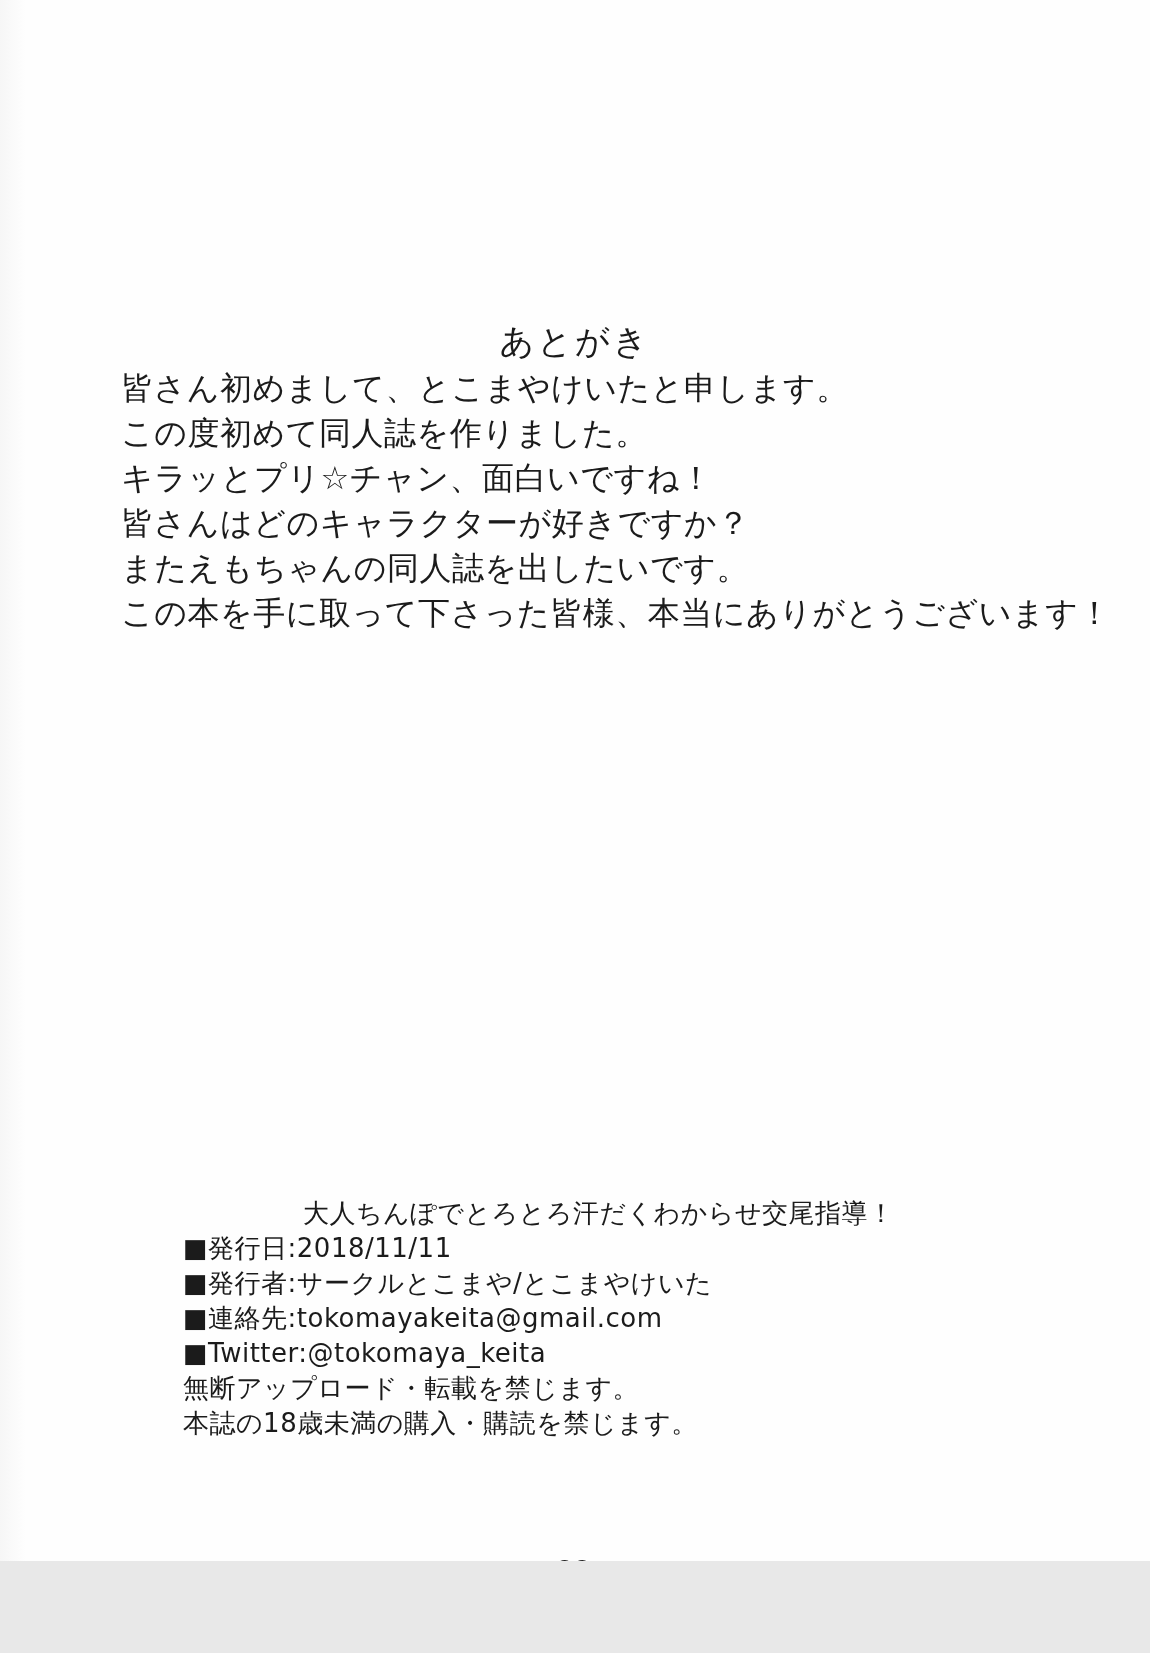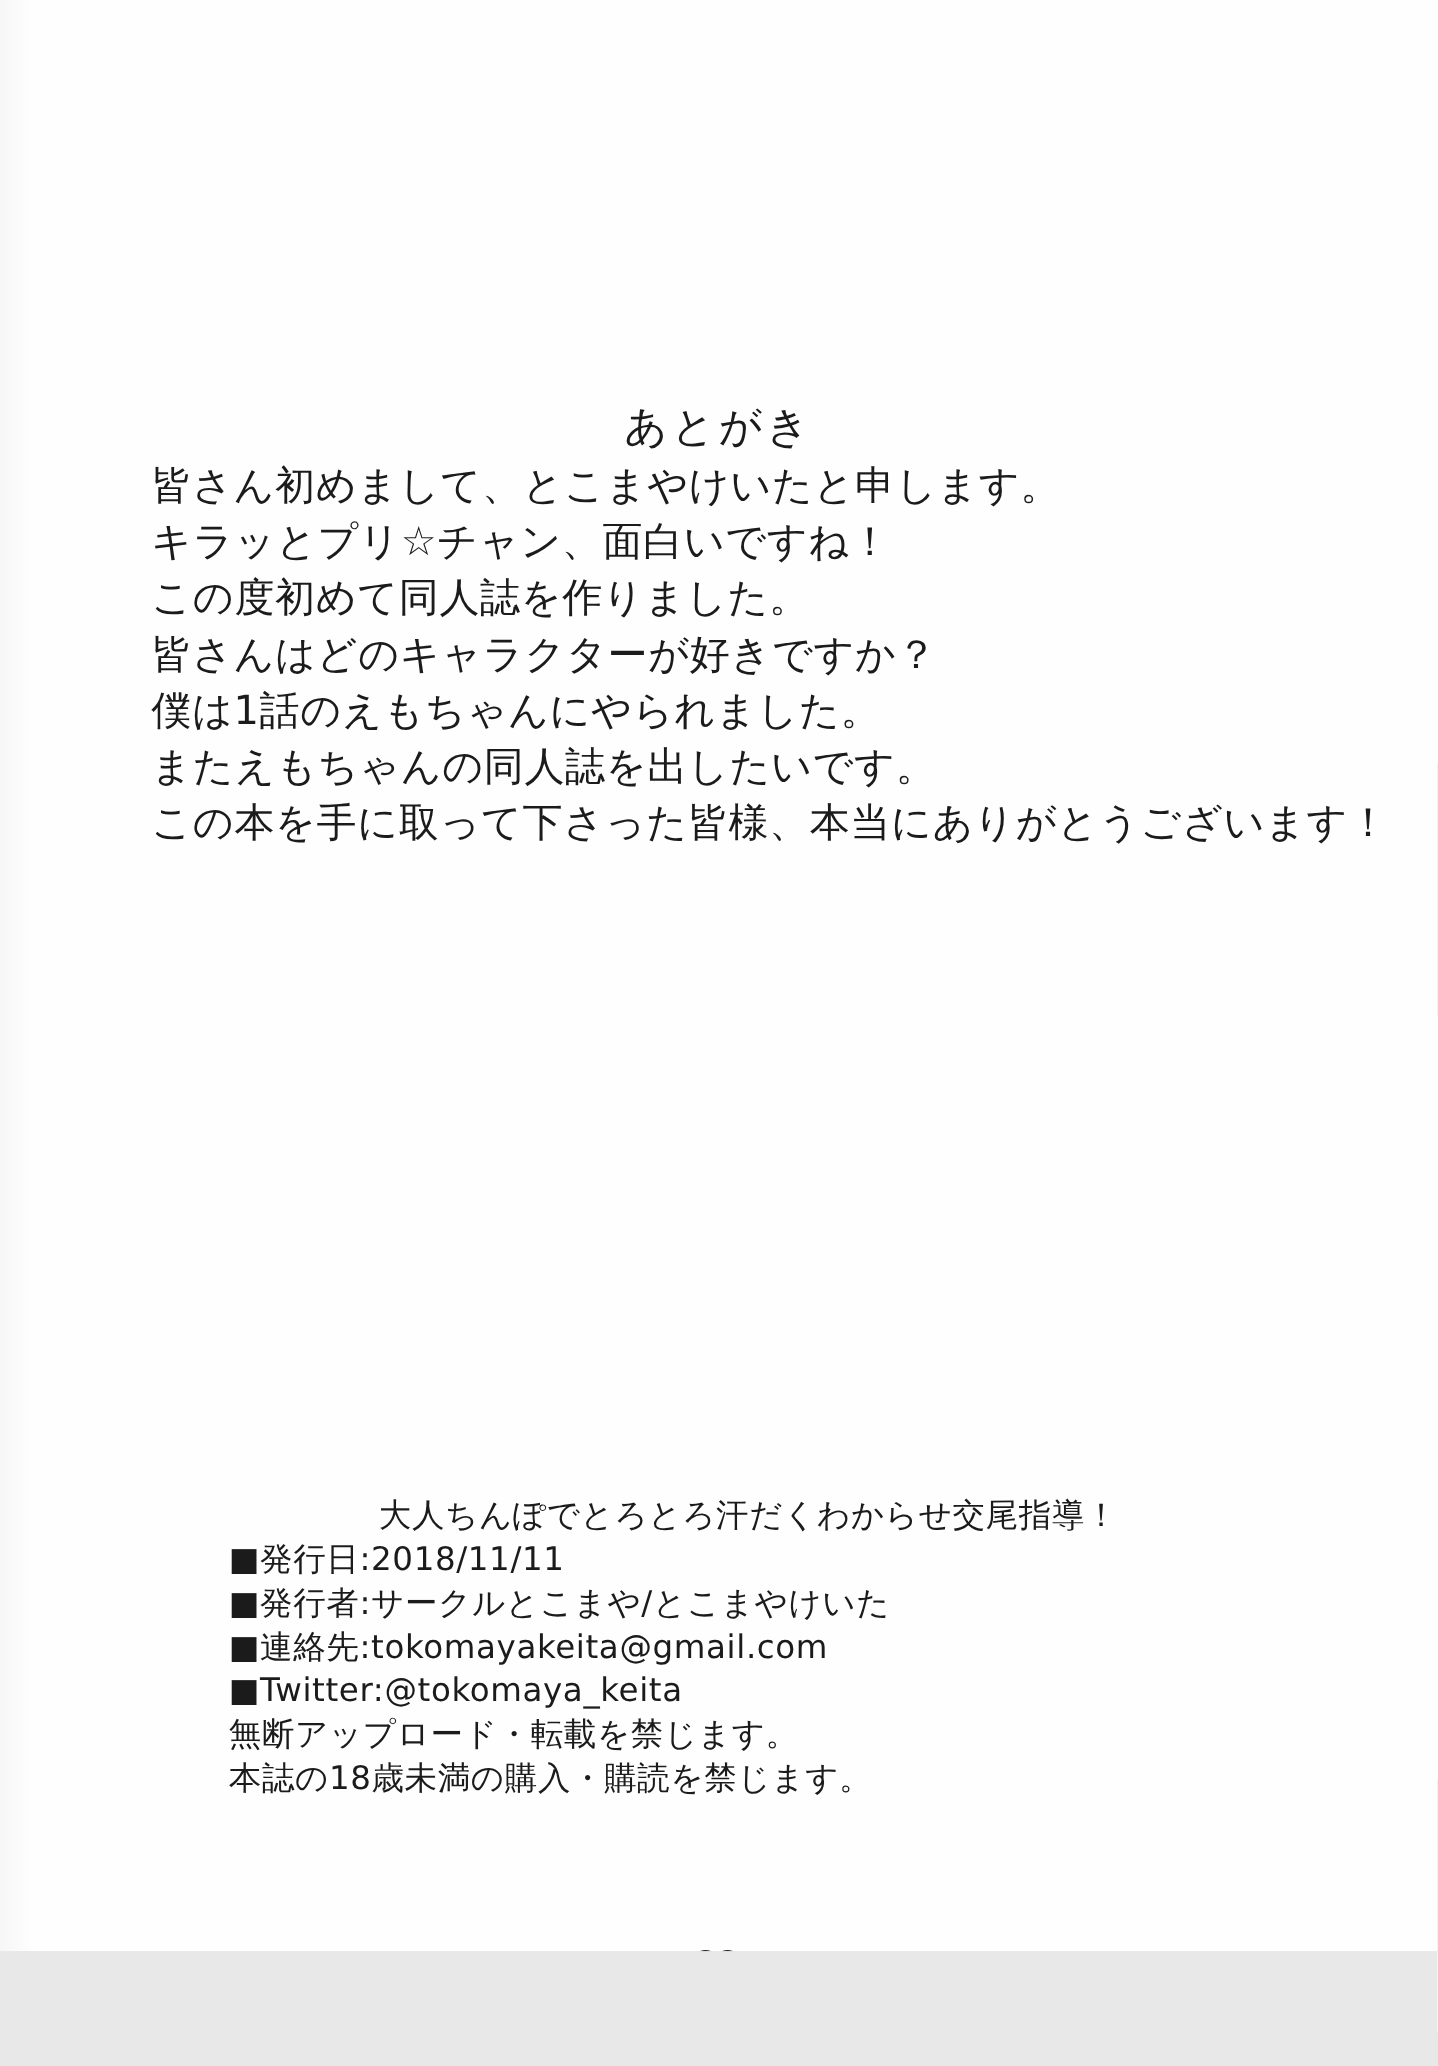--- a/index.html
+++ b/index.html
@@ -83,24 +83,23 @@
 <body>
 
 <div class="page">
 
   <div class="scan-noise"></div>
 
   <h1 class="afterword-title">あとがき</h1>
 
   <div class="afterword-body">
     <div class="afterword-line">皆さん初めまして、とこまやけいたと申します。</div>
+    <div class="afterword-line">この度初めて同人誌を作りました。</div>
     <div class="afterword-line">キラッとプリ☆チャン、面白いですね！</div>
-    <div class="afterword-line">この度初めて同人誌を作りました。</div>
     <div class="afterword-line">皆さんはどのキャラクターが好きですか？</div>
-    <div class="afterword-line">僕は1話のえもちゃんにやられました。</div>
     <div class="afterword-line">またえもちゃんの同人誌を出したいです。</div>
     <div class="afterword-line">この本を手に取って下さった皆様、本当にありがとうございます！</div>
   </div>
 
 
   <div class="colophon-body">
     <div class="colophon-line indented">大人ちんぽでとろとろ汗だくわからせ交尾指導！</div>
     <div class="colophon-line">■発行日:2018/11/11</div>
     <div class="colophon-line">■発行者:サークルとこまや/とこまやけいた</div>
     <div class="colophon-line">■連絡先:tokomayakeita@gmail.com</div>

